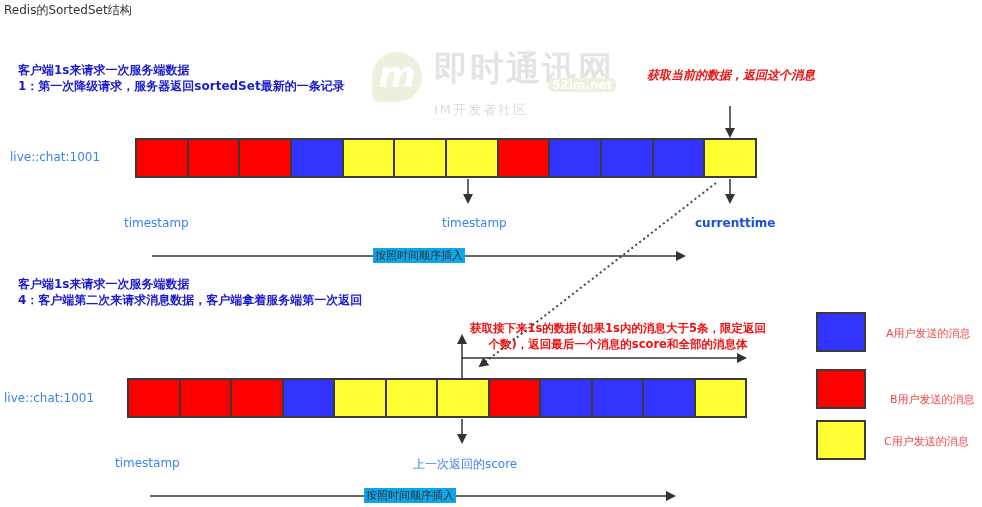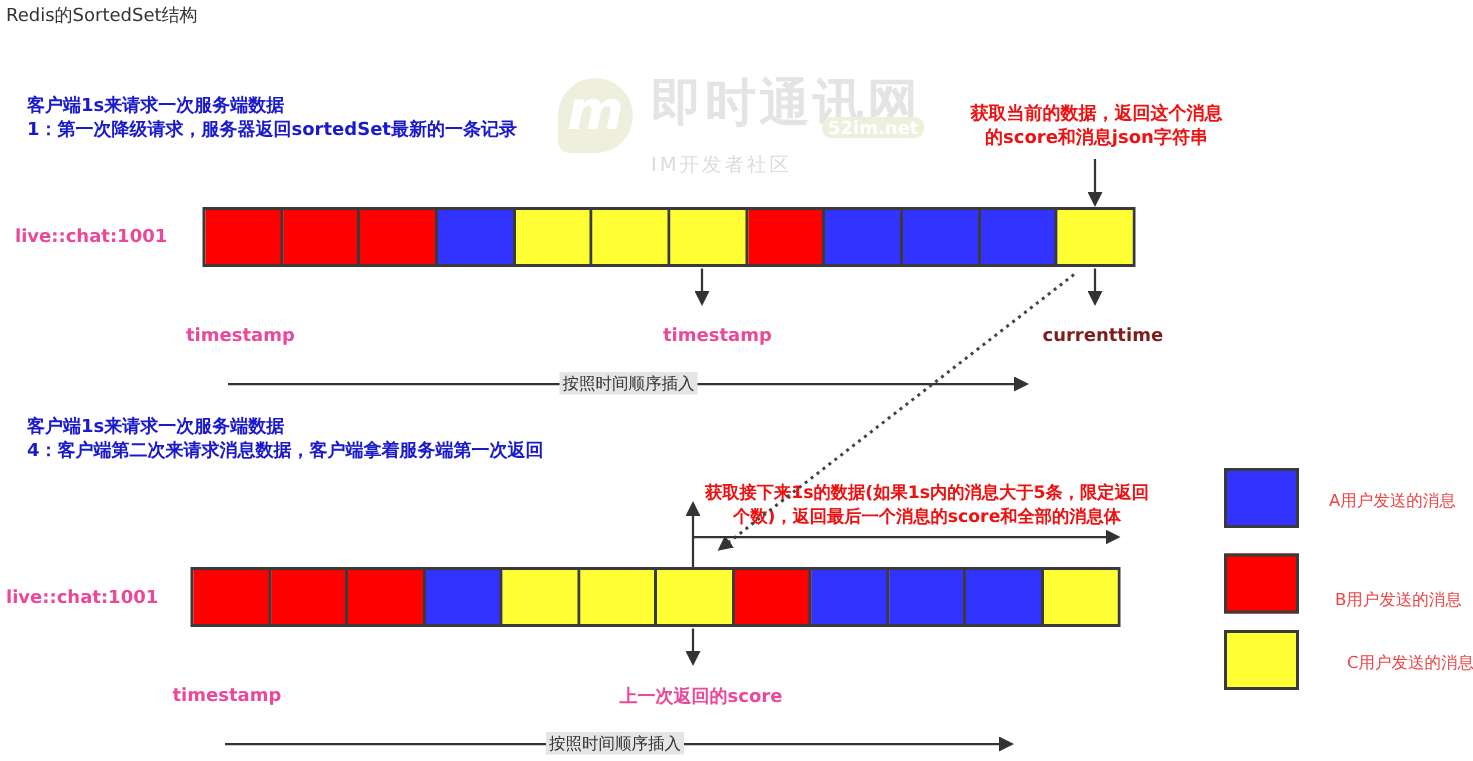--- a/index.html
+++ b/index.html
@@ -2,73 +2,72 @@
 <html><head>
 <meta charset="utf-8">
 <style>
   html, body { margin:0; padding:0; background:#ffffff; }
   body { width:982px; height:507px; position:relative; overflow:hidden;
          font-family:"DejaVu Sans","Liberation Sans",sans-serif; }
   .abs { position:absolute; }
   .title { left:4px; top:2px; font-size:12px; color:#333; }
   .blue-note { color:#1a1acc; font-weight:bold; font-size:12px; line-height:16px; }
   .red-note { color:#ee1111; font-weight:bold; font-size:12px; line-height:16px; text-align:center; }
-  .label { font-size:12px; color:#ec4899;font-weight:bold; }
+  .label { font-size:12px; color:#3b82f6; }
   .bar { display:flex; height:40px; border:2px solid #3a3a3a; box-sizing:border-box; }
   .cell { flex:1; border-right:2px solid #3a3a3a; box-sizing:border-box; }
   .cell:last-child { border-right:none; }
   .legend-box { width:50px; height:40px; border:2px solid #3a3a3a; box-sizing:border-box; }
   .legend-label { font-size:11px; color:#ef4444; }
   .wm-logo { width:50px; height:50px; border-radius:50% 50% 50% 8px; background:#eef0dd;
              color:#fff; font-style:italic; font-weight:bold; font-size:36px; text-align:center; line-height:46px; }
   .wm-big { font-size:34px; color:#e4e4e4; font-weight:bold; letter-spacing:2px; }
   .wm-small { font-size:13px; color:#dcdcdc; letter-spacing:2px; }
   .wm-tag { background:#eef0dd; color:#fff; border-radius:6px; padding:0 4px; font-size:12px; font-weight:bold; }
   svg { position:absolute; left:0; top:0; }
-  .timeline-label { font-size:11px; color:#333; background:#e5e5e5; padding:0 2px; }
+  .timeline-label { font-size:11px; color:#333; background:#0ea5e9; padding:0 2px; }
 </style>
 </head>
 <body>
 
 <div class="abs title">Redis的SortedSet结构</div>
 
 <div class="abs" style="left:372px;top:52px;">
   <div class="abs wm-logo" style="left:0;top:0;">m</div>
   <div class="abs wm-big" style="left:62px;top:-6px;white-space:nowrap;">即时通讯网</div>
   <div class="abs wm-small" style="left:62px;top:38px;white-space:nowrap;margin-top:11px;">IM开发者社区</div>
   <div class="abs wm-tag" style="left:176px;top:26px;white-space:nowrap;">52im.net</div>
 </div>
 
 <div class="abs blue-note" style="left:18px;top:62px;">
   <div>客户端1s来请求一次服务端数据</div>
   <div>1：第一次降级请求，服务器返回sortedSet最新的一条记录</div>
 </div>
-<div class="abs red-note" style="left:620px;top:67px;width:222px;">
+<div class="abs red-note" style="left:620px;top:67px;width:222px;font-style:italic;">
   <div>获取当前的数据，返回这个消息</div>
-  <div>的score和消息json字符串</div>
 </div>
 
 <div class="abs label" style="left:10px;top:150px;">live::chat:1001</div>
 <div class="abs bar" style="left:135px;top:138px;width:622px;">
   <div class="cell" style="background:#ff0000"></div>
   <div class="cell" style="background:#ff0000"></div>
   <div class="cell" style="background:#ff0000"></div>
   <div class="cell" style="background:#3333ff"></div>
   <div class="cell" style="background:#ffff33"></div>
   <div class="cell" style="background:#ffff33"></div>
   <div class="cell" style="background:#ffff33"></div>
   <div class="cell" style="background:#ff0000"></div>
   <div class="cell" style="background:#3333ff"></div>
   <div class="cell" style="background:#3333ff"></div>
   <div class="cell" style="background:#3333ff"></div>
   <div class="cell" style="background:#ffff33"></div>
 </div>
 <div class="abs label" style="left:124px;top:216px;">timestamp</div>
 <div class="abs label" style="left:442px;top:216px;">timestamp</div>
-<div class="abs" style="left:695px;top:216px;font-size:12px;font-weight:bold;color:#7f1d1d;">currenttime</div>
+<div class="abs" style="left:695px;top:216px;font-size:12px;font-weight:bold;color:#1d4ed8;">currenttime</div>
 
 <div class="abs blue-note" style="left:18px;top:276px;">
   <div>客户端1s来请求一次服务端数据</div>
   <div>4：客户端第二次来请求消息数据，客户端拿着服务端第一次返回</div>
 </div>
 <div class="abs red-note" style="left:468px;top:320px;width:300px;font-size:11.5px;">
   <div>获取接下来1s的数据(如果1s内的消息大于5条，限定返回</div>
   <div>个数)，返回最后一个消息的score和全部的消息体</div>
 </div>
 
@@ -118,14 +117,14 @@
 
 <div class="abs timeline-label" style="left:373px;top:248px;">按照时间顺序插入</div>
 <div class="abs timeline-label" style="left:364px;top:488px;">按照时间顺序插入</div>
 
 <div class="abs" style="left:816px;top:312px;">
   <div class="abs legend-box" style="left:0;top:0;background:#3333ff;"></div>
   <div class="abs legend-label" style="left:70px;top:14px;white-space:nowrap;">A用户发送的消息</div>
   <div class="abs legend-box" style="left:0;top:57px;background:#ff0000;"></div>
   <div class="abs legend-label" style="left:74px;top:80px;white-space:nowrap;">B用户发送的消息</div>
   <div class="abs legend-box" style="left:0;top:108px;background:#ffff33;"></div>
-  <div class="abs legend-label" style="left:82px;top:122px;white-space:nowrap;">C用户发送的消息</div>
+  <div class="abs legend-label" style="left:68px;top:122px;white-space:nowrap;">C用户发送的消息</div>
 </div>
 
 </body></html>

